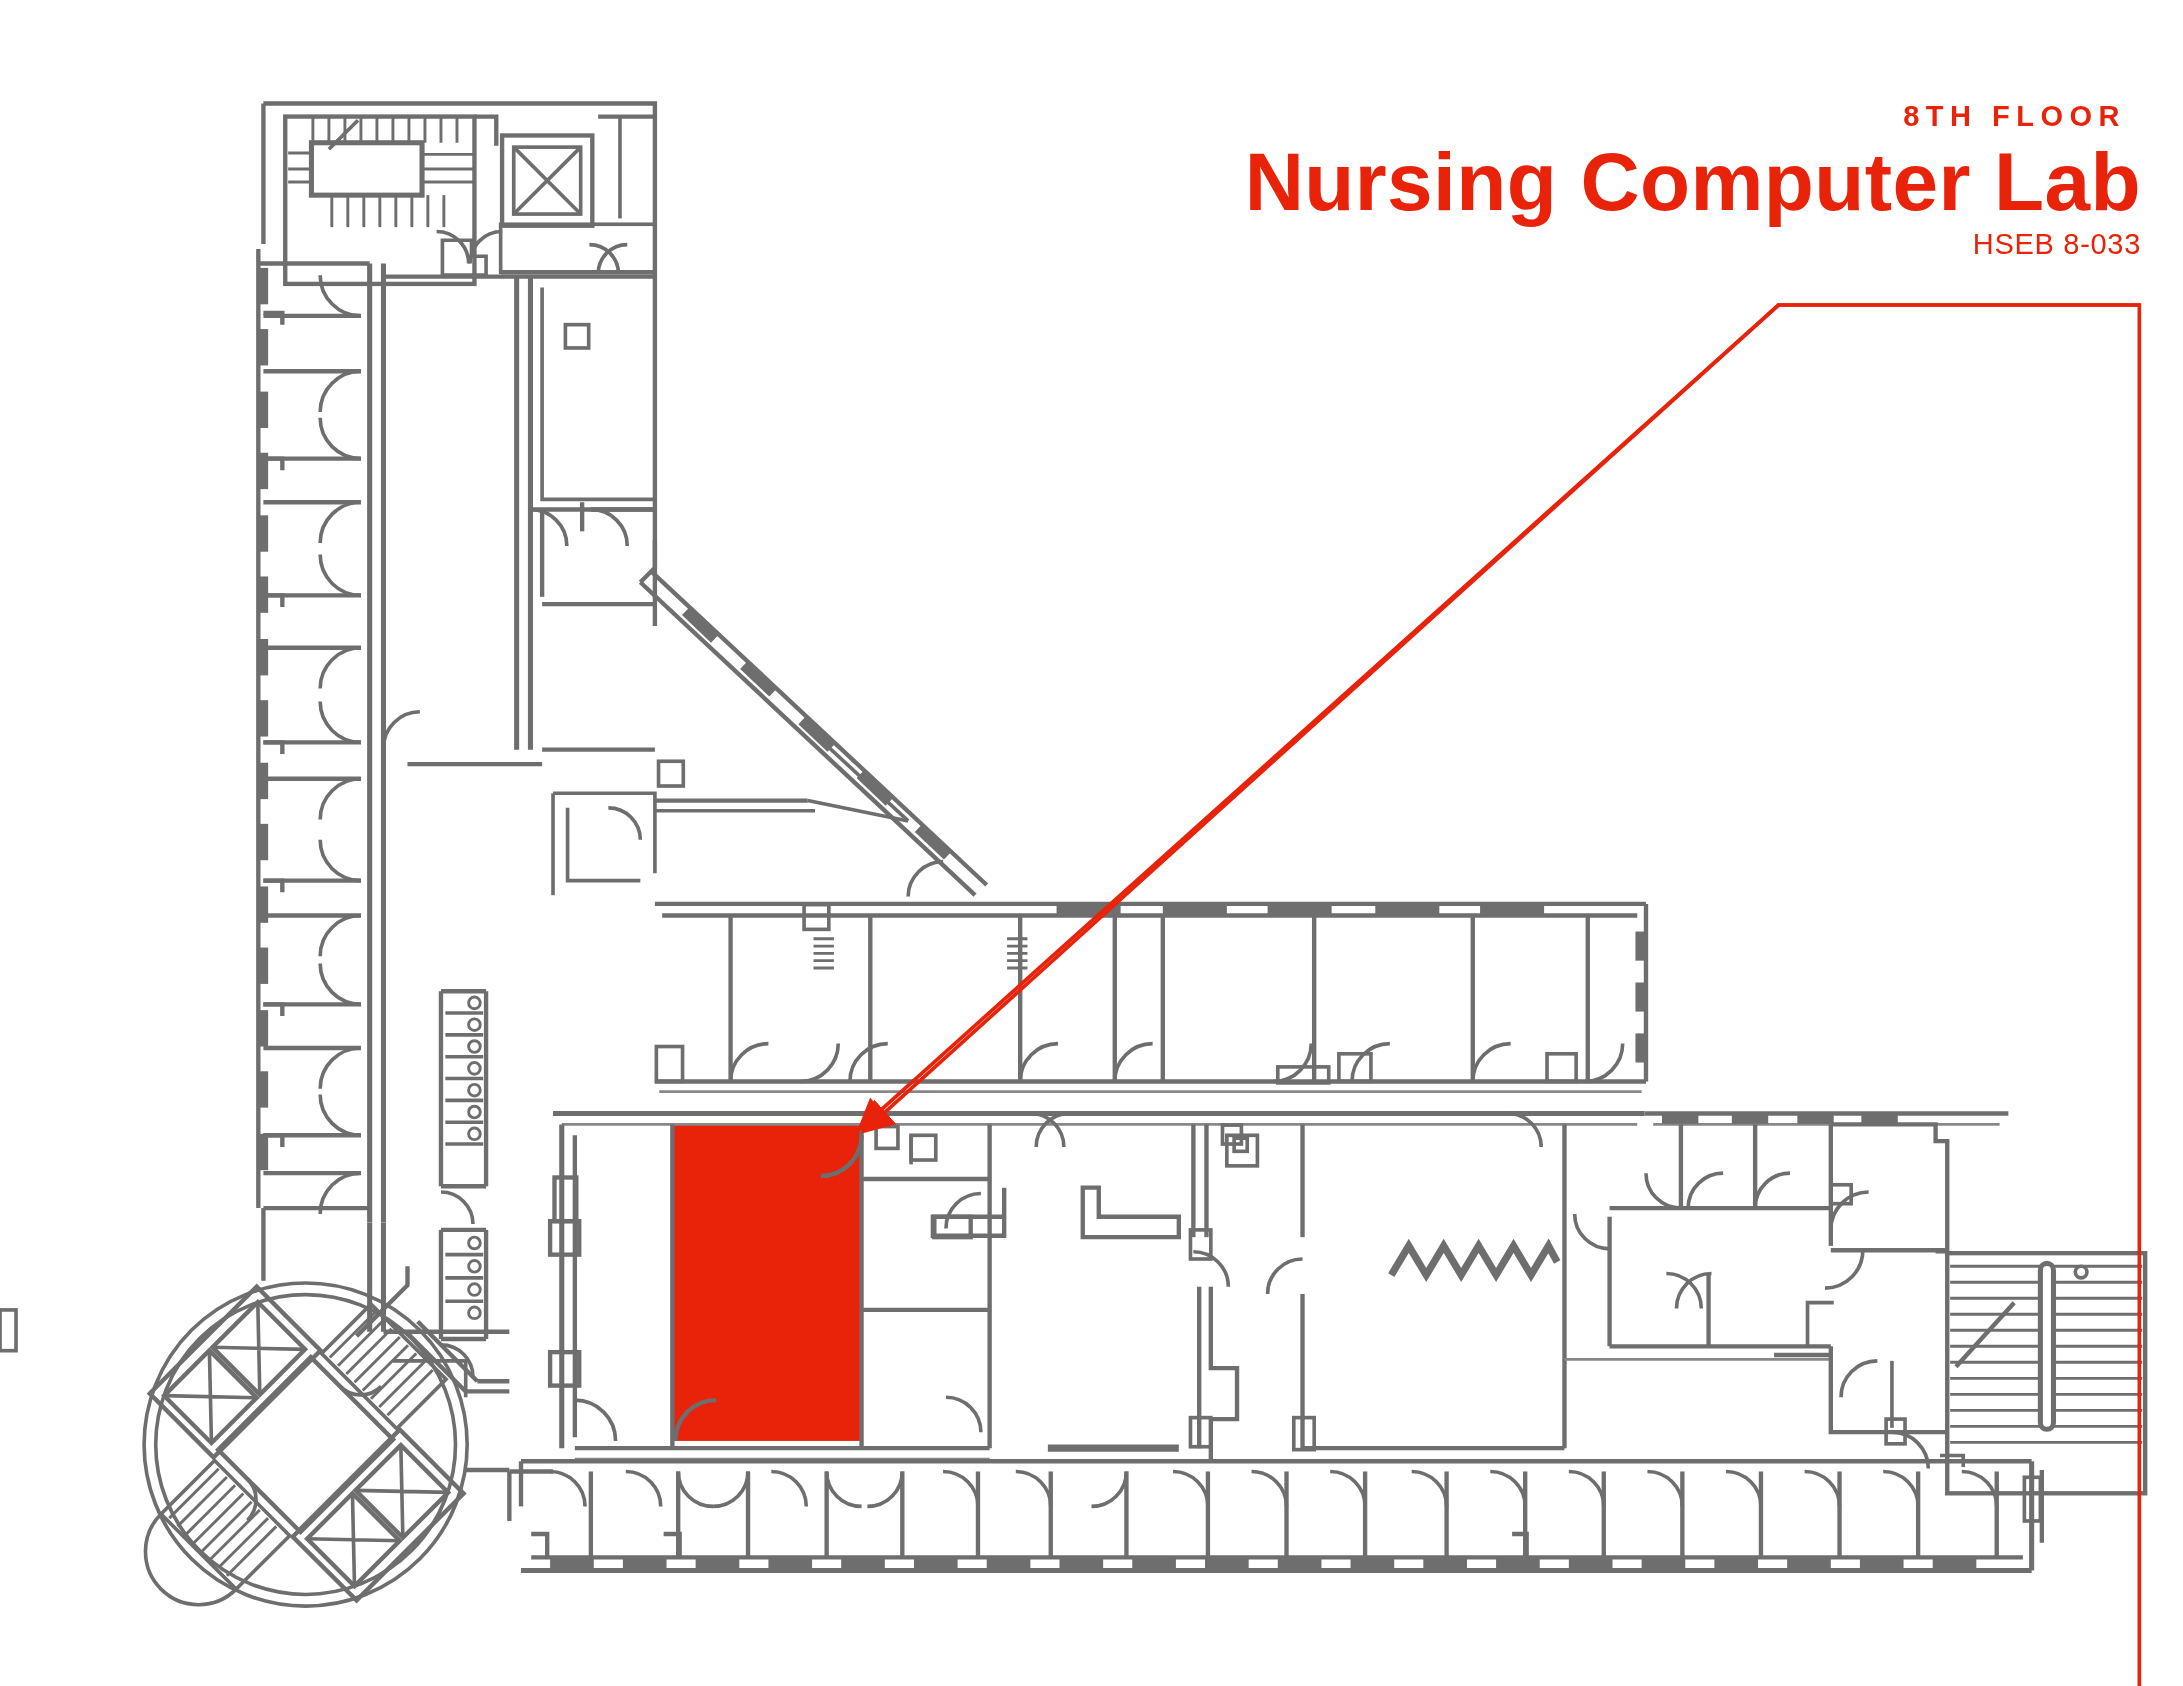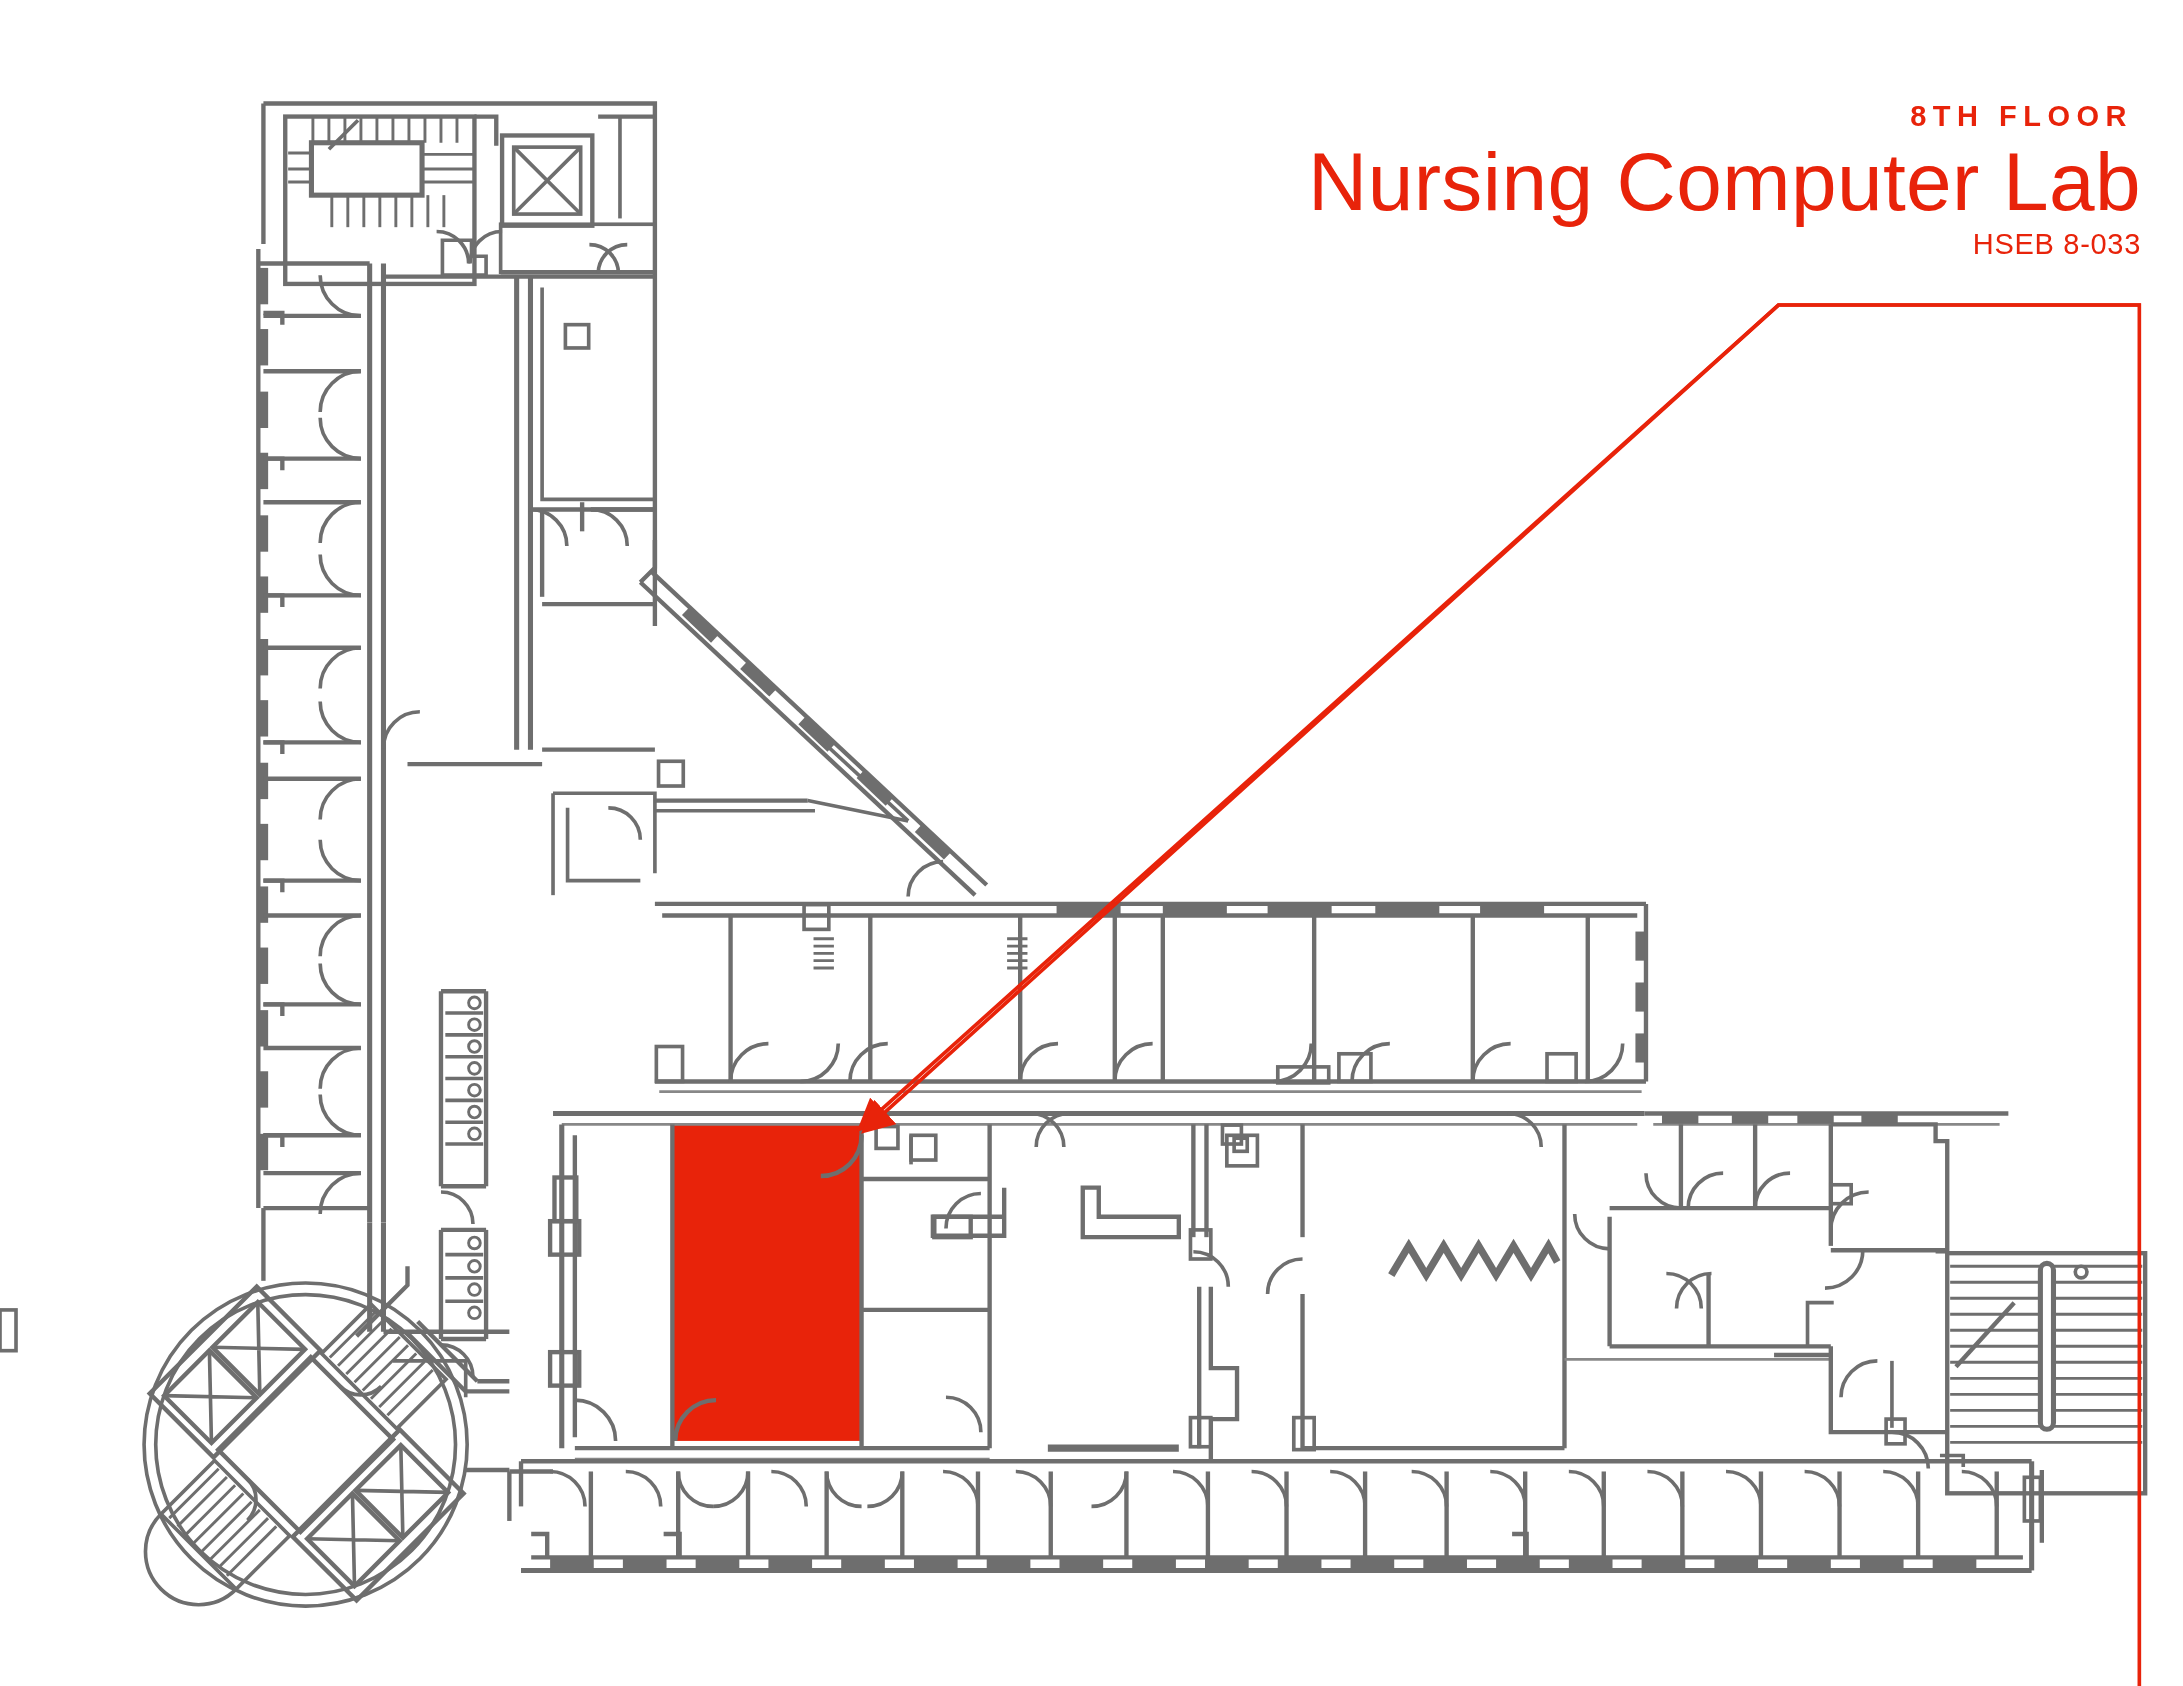--- a/index.html
+++ b/index.html
@@ -28,27 +28,27 @@
     top: 102px;
     text-align: right;
     line-height: 1;
     color: #E8230A;
     user-select: none;
   }
   .floor-eyebrow {
     font-size: 29px;
     font-weight: 700;
     letter-spacing: 6.5px;
-    margin-right: 8px;
+    margin-right: 15px;
     margin-bottom: 10.2px;
     color: #E8230A;
   }
   .room-name {
     font-size: 82px;
-    font-weight: 400;
+    font-weight: 700;
     letter-spacing: 0.4px;
     color: #E8230A;
     margin-bottom: 7.3px;
     white-space: nowrap;
   }
   .room-code {
     font-size: 29px;
     font-weight: 300;
     letter-spacing: 0.7px;
     color: #E8230A;

